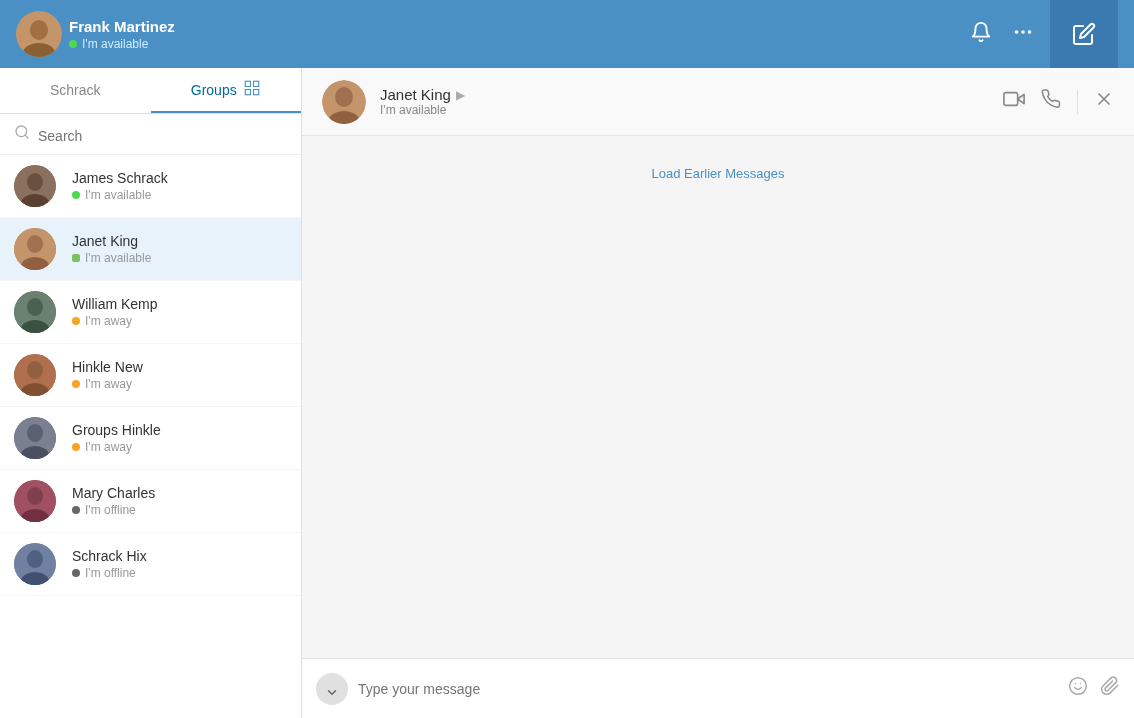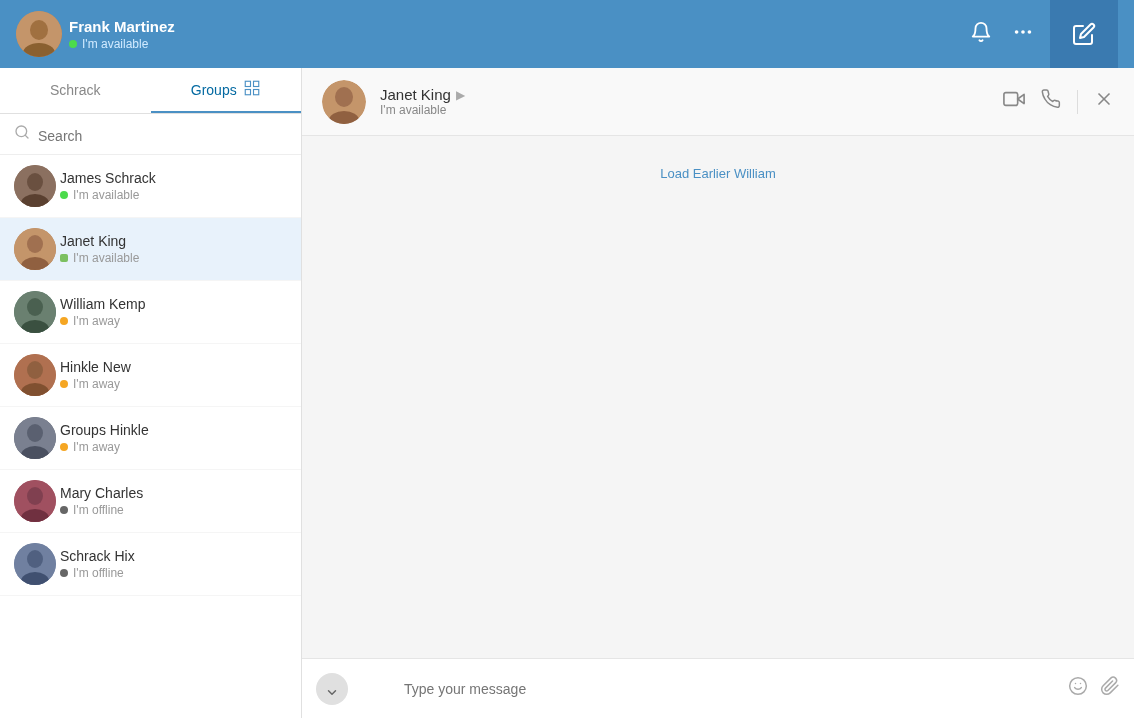--- a/index.html
+++ b/index.html
@@ -68,21 +68,21 @@
       cursor: pointer; border-bottom: 1px solid #f5f5f5;
       transition: background 0.1s;
     }
     .contact-item.active { background: #e8f2fb; }
     .contact-avatar {
       width: 42px; height: 42px; border-radius: 50%;
       overflow: hidden; flex-shrink: 0;
       display: flex; align-items: center; justify-content: center;
       font-size: 16px; color: #fff;
     }
-    .contact-details { margin-left: 4px; }
+    .contact-details { margin-left: 16px; }
     .contact-name { font-size: 14px; color: #333; font-weight: 500; }
     .contact-status { font-size: 12px; color: #999; display: flex; align-items: center; gap: 5px; margin-top: 2px; }
 
     
     .chat-area { flex: 1; display: flex; flex-direction: column; background: #f5f5f5; }
     .chat-header {
       height: 68px; background: #f9f9f9; border-bottom: 1px solid #e5e5e5;
       display: flex; align-items: center; padding: 0 20px; gap: 14px;
     }
     .chat-header-avatar {
@@ -105,21 +105,20 @@
       display: flex; align-items: center; padding: 0 14px; gap: 10px;
     }
     .scroll-btn {
       width: 32px; height: 32px; border-radius: 50%; background: #e0e0e0;
       display: flex; align-items: center; justify-content: center; cursor: pointer; flex-shrink: 0;
       color: #666; font-size: 14px;
     }
     .message-input {
       flex: 1; border: none; outline: none; font-size: 14px; color: #000000;
       background: transparent;
-      margin-left: 46px;
     }
     .input-icons { display: flex; align-items: center; gap: 12px; }
     .input-icon { color: #aaa; cursor: pointer; font-size: 18px; }
 
     
     .av-james { background: linear-gradient(135deg, #8b6f5e, #a0826d); }
     .av-janet { background: linear-gradient(135deg, #c4956a, #b07850); }
     .av-charles { background: linear-gradient(135deg, #5a7a6a, #4a6a5a); }
     .av-linda { background: linear-gradient(135deg, #b07050, #c08060); }
     .av-robert { background: linear-gradient(135deg, #6a7080, #5a6070); }
@@ -356,21 +355,21 @@
         <span class="chat-action-icon">
           <svg width="20" height="20" viewBox="0 0 24 24" fill="none" stroke="#888" stroke-width="2" stroke-linecap="round" stroke-linejoin="round">
             <line x1="18" y1="6" x2="6" y2="18"></line>
               <line x1="6" y1="6" x2="18" y2="18"></line>
           </svg>
         </span>
       </div>
     </div>
 
     <div class="messages-area">
-      <span class="load-earlier">Load Earlier William</span>
+      <span class="load-earlier">Load Earlier Messages</span>
     </div>
 
     <div class="message-input-area">
       <div class="scroll-btn">
         <svg width="14" height="14" viewBox="0 0 24 24" fill="none" stroke="#666" stroke-width="2.5" stroke-linecap="round" stroke-linejoin="round">
           <polyline points="18 15 12 21 6 15"></polyline>
         </svg>
       </div>
       <input class="message-input" type="text" placeholder="Type your message" style="">
       <div class="input-icons">

